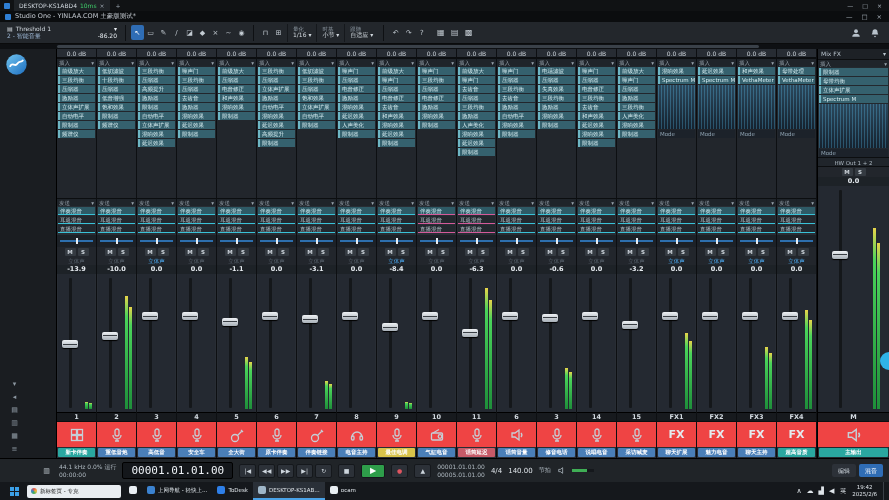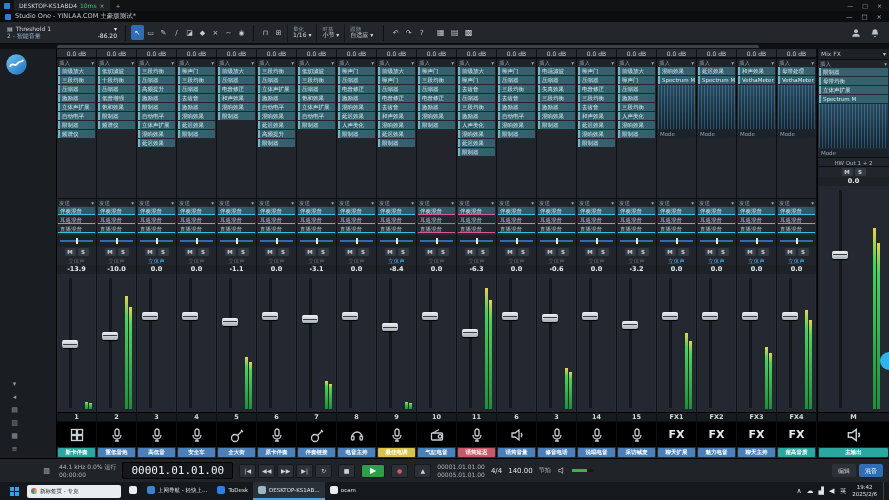--- a/index.html
+++ b/index.html
@@ -62,21 +62,21 @@
 .stereo{height:8px;line-height:8px;font-size:5.5px;text-align:center;color:#5a6671;background:#22262c;}
 .stereo.on{color:#4db2ff;}
 .dbval{height:9px;line-height:9px;font-size:6.5px;font-weight:bold;color:#e8edf2;text-align:center;background:#1d2227;}
 .fader{flex:1;position:relative;background:#242931;margin:0 1px;min-height:40px;}
 .track{position:absolute;left:11px;top:4px;bottom:4px;width:3px;background:#14171a;border-radius:1px;}
 .cap{position:absolute;left:4px;width:16px;height:8px;background:linear-gradient(#eef1f4,#a8b0b8);border-radius:2px;box-shadow:0 1px 1px #000;}
 .cap::after{content:"";position:absolute;left:1px;right:1px;top:3.5px;height:1px;background:#3a3f45;}
 .mL{position:absolute;right:7px;bottom:3px;width:3px;background:linear-gradient(180deg,#e8d44a 0%,#4ad45a 18%,#1e8f3a 100%);}
 .mR{position:absolute;right:3px;bottom:3px;width:3px;background:linear-gradient(180deg,#e8d44a 0%,#4ad45a 18%,#1e8f3a 100%);}
 .num{height:9px;line-height:9px;background:#171a1e;color:#d3dae0;font-size:6.5px;font-weight:bold;text-align:center;border-top:1px solid #000;}
-.iconbox{height:26px;display:flex;align-items:center;justify-content:center;background:#000000;border-top:1px solid #0c0e10;}
+.iconbox{height:26px;display:flex;align-items:center;justify-content:center;background:#ef4444;border-top:1px solid #0c0e10;}
 .fx-big{font-size:11px;font-weight:bold;color:#e4eaef;}
 .chip{height:9px;line-height:9px;margin:1px;border-radius:1px;color:#fff;font-size:5.5px;font-weight:bold;text-align:center;white-space:nowrap;overflow:hidden;}
 
 .right-panel{flex:1;background:#23282e;border-left:1px solid #000;display:flex;flex-direction:column;position:relative;min-height:0;}
 .rp-title{height:10px;line-height:10px;color:#b9c4cd;font-size:6px;padding:0 3px;background:#1d2126;display:flex;justify-content:space-between;}
 .rp-hw{height:10px;line-height:10px;text-align:center;color:#aeb9c2;font-size:5.5px;background:#20252b;border-top:1px solid #0c0e10;border-bottom:1px solid #0c0e10;}
 .right-panel .track{left:20px;}
 .right-panel .cap{left:13px;}
 .right-panel .mL{right:12px;}
 .right-panel .mR{right:8px;}

